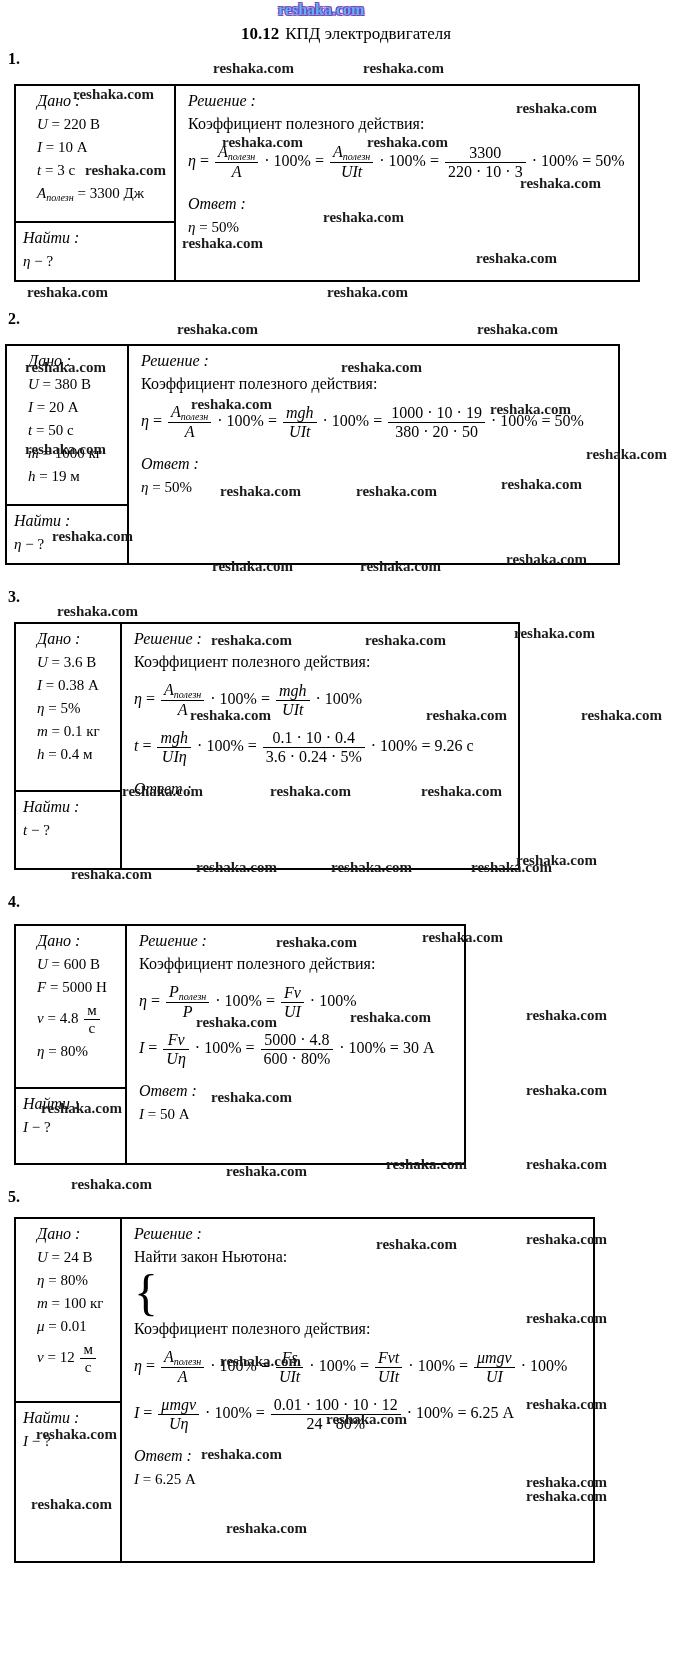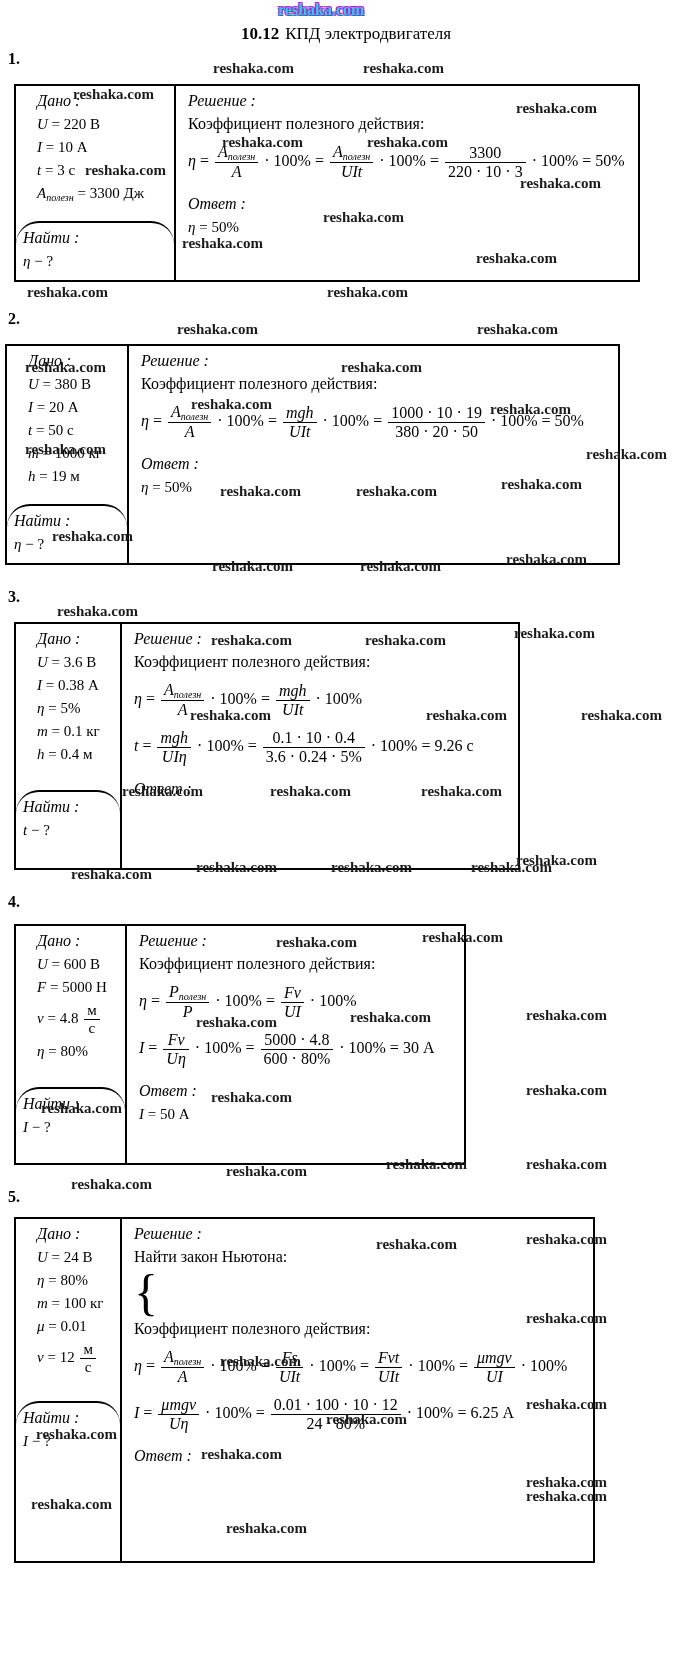--- a/index.html
+++ b/index.html
@@ -6,21 +6,21 @@
   html,body{background:#fff;}
   body{width:692px;height:1674px;position:relative;font-family:"Liberation Serif",serif;color:#000;overflow:hidden;}
   .logo{position:absolute;left:278px;top:1px;font-size:16px;font-weight:bold;color:#3fc3e8;
         text-shadow:1px 1px 0 #8a35c8,-1px -1px 0 #8a35c8,1px -1px 0 #b03fd8,-1px 1px 0 #b03fd8;}
   .title{position:absolute;top:24px;left:0;width:100%;text-align:center;font-size:17px;}
   .title .num{font-weight:bold;margin-right:6px;}
   .pnum{position:absolute;left:8px;font-size:16px;font-weight:bold;}
   .box{position:absolute;border:2px solid #000;}
   .leftcol{position:absolute;left:0;top:0;bottom:0;border-right:2px solid #000;display:flex;flex-direction:column;}
   .dano{flex:1;padding:4px 21px;overflow:hidden;}
-  .naiti{border-top:2px solid #000;padding:4px 7px;border-radius:23px;}
+  .naiti{border-top:2px solid #000;padding:4px 7px;}
   .rightcol{position:absolute;top:0;right:0;padding:4px 10px;}
   .sec-head{font-style:italic;font-size:16px;margin:2px 0 4px;}
   .plain{font-size:16px;margin:5px 0 4px;}
   .mline{font-size:15px;margin:6px 0;white-space:nowrap;}
   .formula{font-size:16px;margin:10px 0;}
   .vi{font-style:italic;}
   .msub{font-style:italic;font-size:10px;vertical-align:-3px;}
   .mfrac{display:inline-block;vertical-align:middle;text-align:center;margin:0 2px;}
   .mnum{display:block;border-bottom:1px solid #000;padding:0 3px;}
   .mden{display:block;padding:0 3px;}
@@ -155,20 +155,21 @@
   <div class="rightcol" style="left:108px">
     <div class="sec-head">Решение :</div>
     <div class="plain">Найти закон Ньютона:</div>
     <div class="system">
       <span class="brace">{</span>
     </div>
     <div class="plain">Коэффициент полезного действия:</div>
     <div class="mline formula"><span class="vi">η</span><span> = </span><span class="mfrac"><span class="mnum"><span class="vi">A</span><span class="msub">полезн</span></span><span class="mden"><span class="vi">A</span></span></span><span> · 100% = </span><span class="mfrac"><span class="mnum"><span class="vi">Fs</span></span><span class="mden"><span class="vi">UIt</span></span></span><span> · 100% = </span><span class="mfrac"><span class="mnum"><span class="vi">Fvt</span></span><span class="mden"><span class="vi">UIt</span></span></span><span> · 100% = </span><span class="mfrac"><span class="mnum"><span class="vi">μmgv</span></span><span class="mden"><span class="vi">UI</span></span></span><span> · 100%</span></div>
     <div class="mline formula"><span class="vi">I</span><span> = </span><span class="mfrac"><span class="mnum"><span class="vi">μmgv</span></span><span class="mden"><span class="vi">Uη</span></span></span><span> · 100% = </span><span class="mfrac"><span class="mnum"><span>0.01 · 100 · 10 · 12</span></span><span class="mden"><span>24 · 80%</span></span></span><span> · 100% = 6.25 А</span></div>
     <div class="sec-head otvet">Ответ :</div>
+    <div class="mline"><span class="vi">I</span><span> = 6.25 А</span></div>
   </div>
 </div>
 
 <span class="wm" style="left:213px;top:60px">reshaka.com</span>
 <span class="wm" style="left:363px;top:60px">reshaka.com</span>
 <span class="wm" style="left:73px;top:86px">reshaka.com</span>
 <span class="wm" style="left:516px;top:100px">reshaka.com</span>
 <span class="wm" style="left:222px;top:134px">reshaka.com</span>
 <span class="wm" style="left:367px;top:134px">reshaka.com</span>
 <span class="wm" style="left:85px;top:162px">reshaka.com</span>

